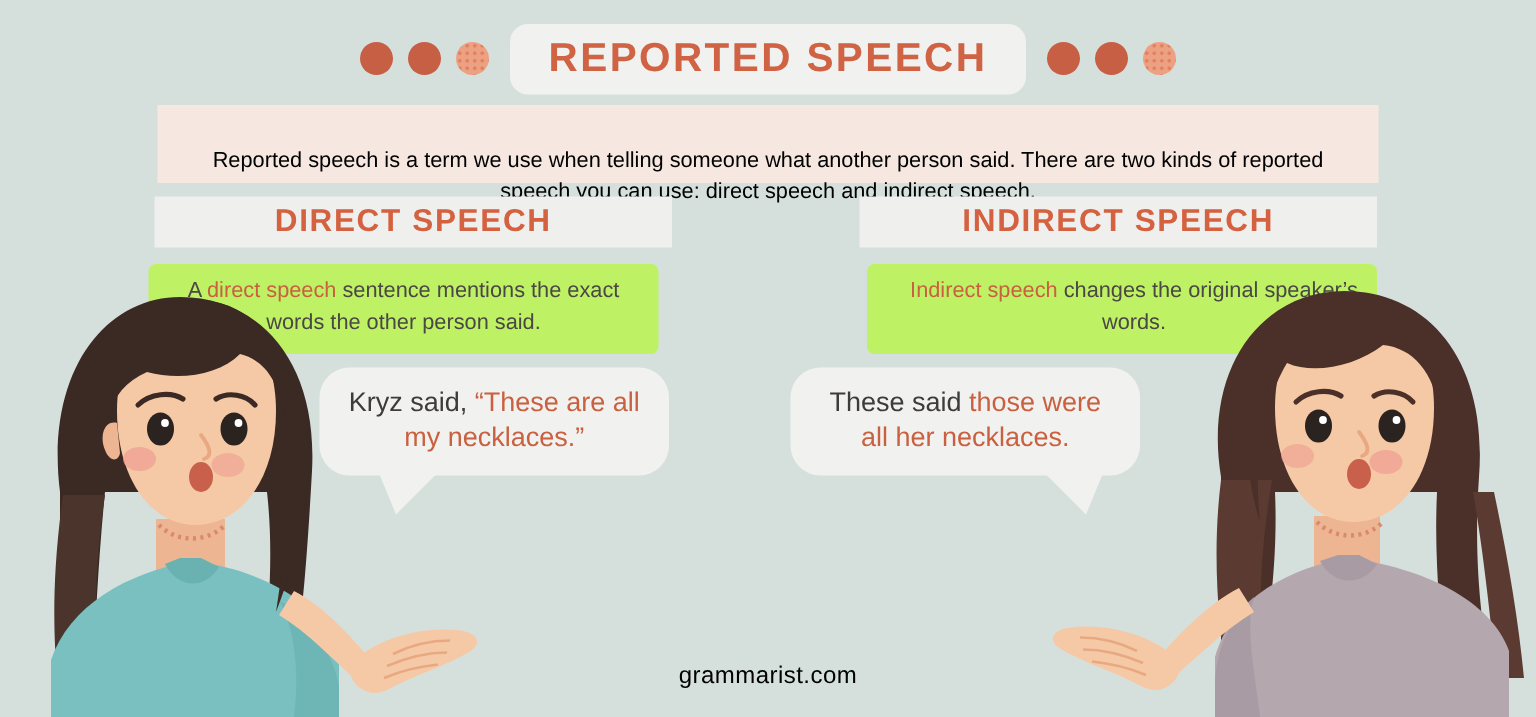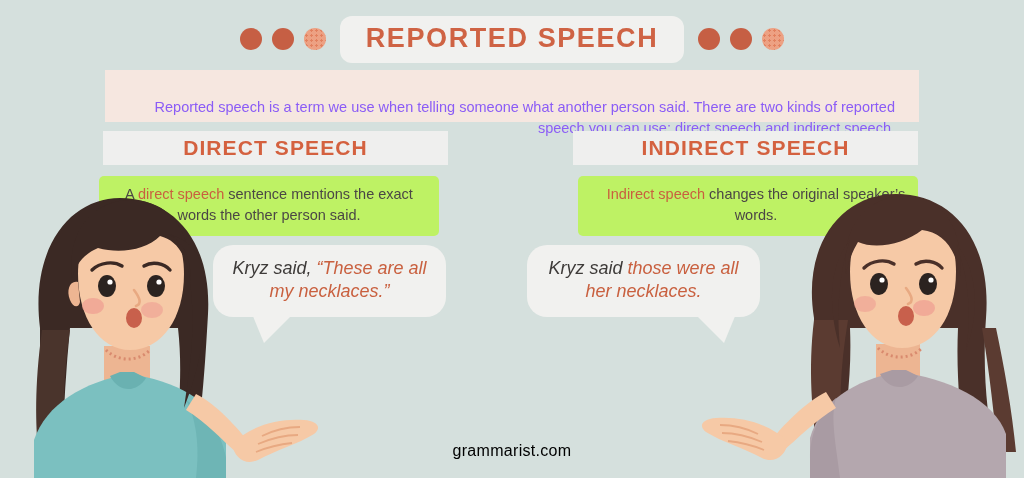--- a/index.html
+++ b/index.html
@@ -33,21 +33,21 @@
     letter-spacing:1.6px;
   }
 
   
   .intro{
     position:absolute; left:105px; top:70px; width:814px; height:52px;
     background:#f6e7e0; display:flex; align-items:center; justify-content:center;
     padding:0 24px;
   }
   .intro p{
-    font-size:14.5px; color:#8b5cf6; text-align:right; line-height:1.48;margin-top:44px;
+    font-size:14.5px; color:#000000; text-align:center; line-height:1.48;margin-top:44px;
   }
 
   
   .hbar{
     position:absolute; top:131px; height:34px;
     background:#efefee; display:flex; align-items:center; justify-content:center;
   }
   .hbar.left{ left:103px; width:345px; }
   .hbar.right{ left:573px; width:345px; }
   .hbar .h{
@@ -68,21 +68,20 @@
   .hl{ color:#c9603f; }
 
   
   .bubble{
     position:absolute; background:#f1f1ef; border-radius:20px;
     padding:12px 18px 13px 18px;
   }
   .bubble p{
     font-size:18px; color:#3e3b39; text-align:center; line-height:1.3;
     font-weight:500;
-    font-style:italic;
   }
   .bubble .hl{ color:#c9603f; }
   .bubble.left{ left:213px; top:245px; width:233px; }
   .bubble.right{ left:527px; top:245px; width:233px; }
   .tail{ position:absolute; width:0; height:0; }
   .tail.l{
     left:250px; top:309px;
     border-left:14px solid transparent;
     border-right:34px solid transparent;
     border-top:34px solid #f1f1ef;
@@ -145,21 +144,21 @@
 <div class="defbox right">
   <p><span></span><span class="hl">Indirect speech</span><span> changes the original speaker’s words.</span></p>
 </div>
 
 <div class="bubble left">
   <p><span>Kryz said, </span><span class="hl">“These are all my necklaces.”</span></p>
 </div>
 <div class="tail l"></div>
 
 <div class="bubble right">
-  <p><span>Kryz said </span><span class="hl">those were all her necklaces.</span></p>
+  <p><span>These said </span><span class="hl">those were all her necklaces.</span></p>
 </div>
 <div class="tail r"></div>
 
 <svg class="char l" viewBox="0 0 340 300">
 
   <path d="M40 150 C30 70 70 20 120 20 C172 20 212 62 208 136
            C205 190 202 230 196 268 L176 268 C180 220 182 186 178 150
            L70 150 C66 190 64 230 62 268 L40 268 Z" fill="#3b2924"></path>
   <path d="M42 152 C34 210 36 248 38 272 L66 272 C62 232 64 192 70 152 Z" fill="#4a342c"></path>
 

